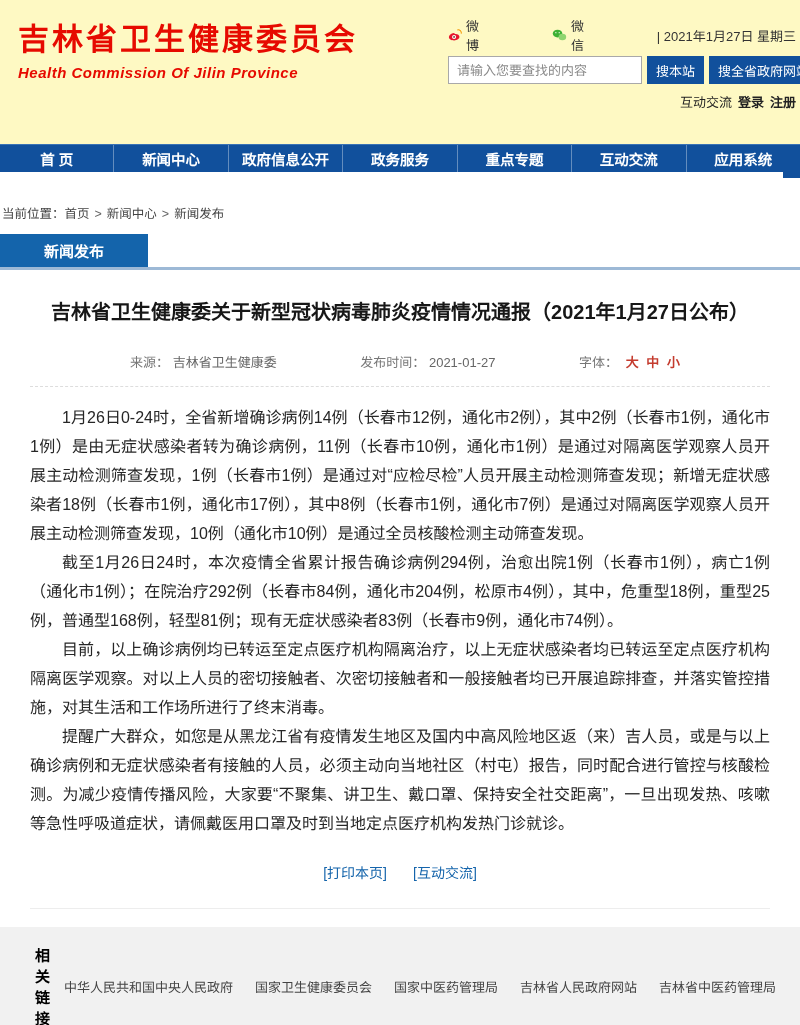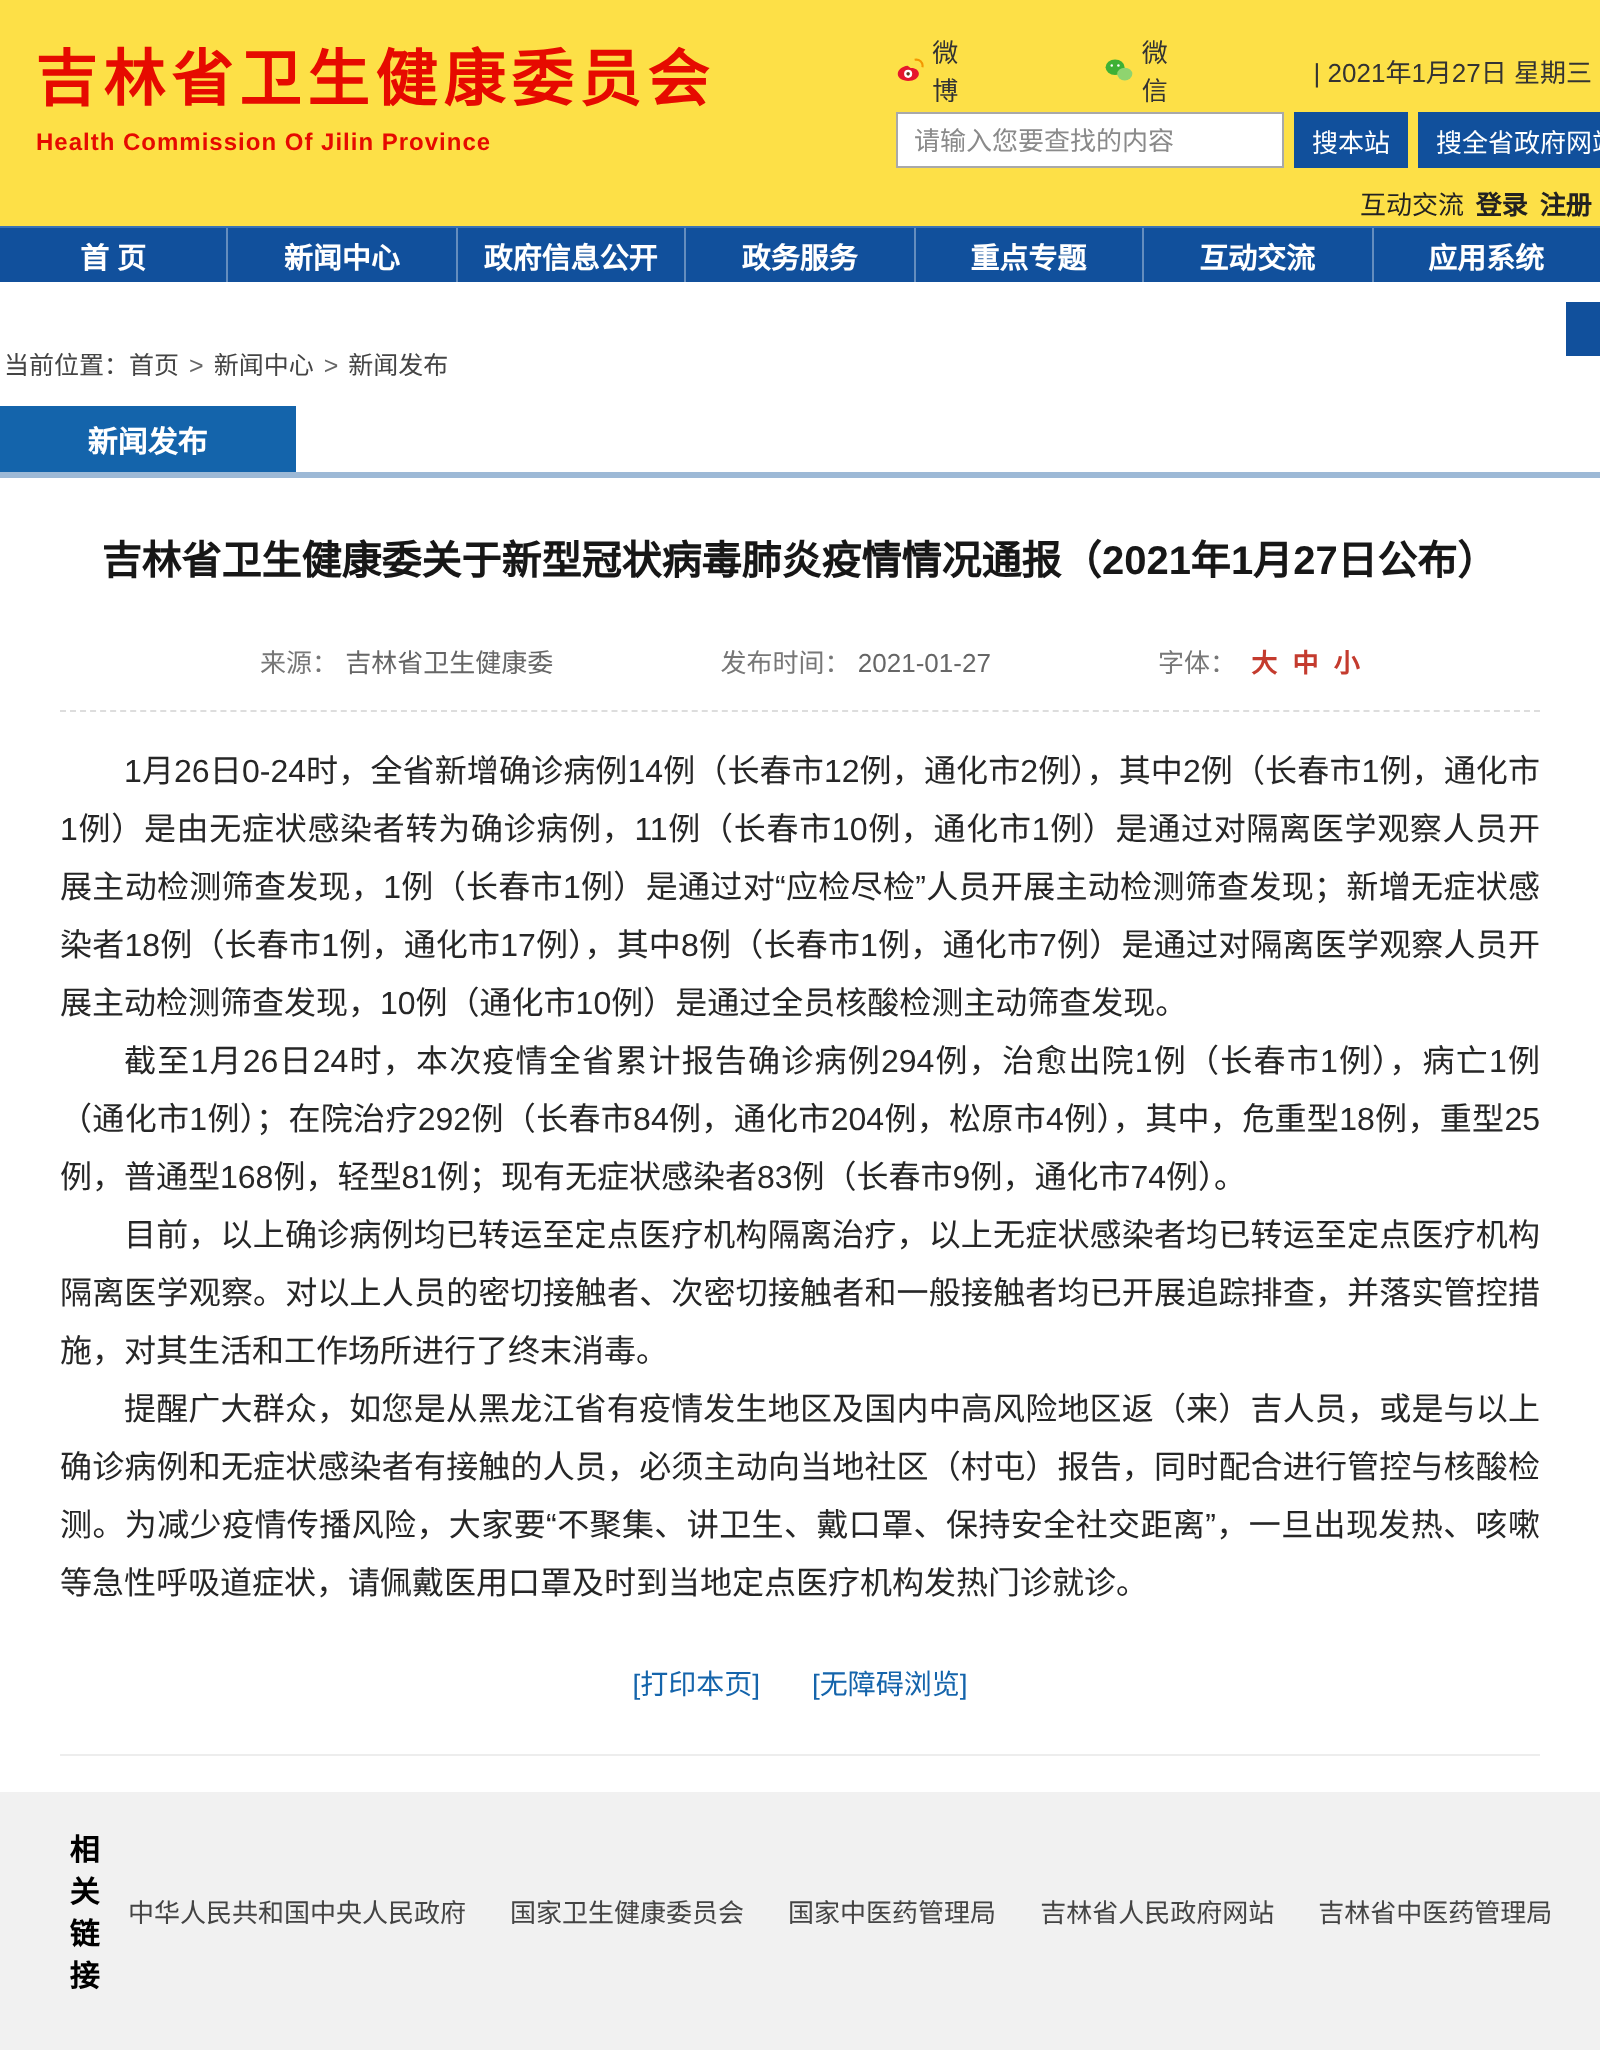--- a/index.html
+++ b/index.html
@@ -1,24 +1,24 @@
 <!DOCTYPE html>
 <html lang="zh-CN"><head>
 <meta charset="utf-8">
 <style>
   * { margin:0; padding:0; box-sizing:border-box; }
   html,body { width:800px; }
   body { font-family:"Liberation Sans","DejaVu Sans",sans-serif; background:#fff; color:#222; }
   .page { position:relative; width:800px; height:1025px; overflow:hidden; background:#fff; }
 
   
-  .header { position:relative; height:113px; background:#fde047; }
+  .header { position:relative; height:144px; background:#fef9c3; }
   .logo { position:absolute; left:18px; top:22px; }
   .logo-cn { font-size:31px; font-weight:700; color:#e60a00; letter-spacing:3px; line-height:36px; }
-  .logo-en { font-size:12px; font-weight:700; color:#e60a00; margin-top:6px; letter-spacing:0.5px; }
+  .logo-en { font-size:15px; font-weight:700; color:#e60a00; margin-top:6px; letter-spacing:0.5px;font-style:italic; }
   .header-right { position:absolute; left:448px; top:26px; width:348px; }
   .social-row { display:flex; align-items:center; font-size:13px; color:#333; height:18px;gap:45px; }
   .social-item { display:flex; align-items:center; margin-right:18px; cursor:pointer; }
   .social-item svg { margin-right:4px; }
   .date-text { margin-left:auto; color:#333; white-space:nowrap; }
   .search-row { display:flex; margin-top:12px; height:28px; }
   .search-input { width:218px; height:28px; border:1px solid #a9a9a9; background:#fff; padding:0 8px; font-size:13px; color:#333; font-family:inherit; }
   .search-input::placeholder { color:#8a8a8a; }
   .btn-blue { height:28px; border:none; background:#11509c; color:#fff; font-size:13px; padding:0 9px; margin-left:5px; cursor:pointer; font-family:inherit; white-space:nowrap; }
   .quick-row { display:flex; justify-content:flex-end; align-items:center; margin-top:8px; font-size:13px; color:#222; }
@@ -147,21 +147,21 @@
     </div>
     <div class="dash-divider"></div>
     <div class="article-body">
       <p>1月26日0-24时，全省新增确诊病例14例（长春市12例，通化市2例），其中2例（长春市1例，通化市1例）是由无症状感染者转为确诊病例，11例（长春市10例，通化市1例）是通过对隔离医学观察人员开展主动检测筛查发现，1例（长春市1例）是通过对“应检尽检”人员开展主动检测筛查发现；新增无症状感染者18例（长春市1例，通化市17例），其中8例（长春市1例，通化市7例）是通过对隔离医学观察人员开展主动检测筛查发现，10例（通化市10例）是通过全员核酸检测主动筛查发现。</p>
       <p>截至1月26日24时，本次疫情全省累计报告确诊病例294例，治愈出院1例（长春市1例），病亡1例（通化市1例）；在院治疗292例（长春市84例，通化市204例，松原市4例），其中，危重型18例，重型25例，普通型168例，轻型81例；现有无症状感染者83例（长春市9例，通化市74例）。</p>
       <p>目前，以上确诊病例均已转运至定点医疗机构隔离治疗，以上无症状感染者均已转运至定点医疗机构隔离医学观察。对以上人员的密切接触者、次密切接触者和一般接触者均已开展追踪排查，并落实管控措施，对其生活和工作场所进行了终末消毒。</p>
       <p>提醒广大群众，如您是从黑龙江省有疫情发生地区及国内中高风险地区返（来）吉人员，或是与以上确诊病例和无症状感染者有接触的人员，必须主动向当地社区（村屯）报告，同时配合进行管控与核酸检测。为减少疫情传播风险，大家要“不聚集、讲卫生、戴口罩、保持安全社交距离”，一旦出现发热、咳嗽等急性呼吸道症状，请佩戴医用口罩及时到当地定点医疗机构发热门诊就诊。</p>
     </div>
     <div class="article-actions">
       <span>[打印本页]</span>
-      <span>[无障碍浏览]</span>
+      <span>[互动交流]</span>
     </div>
     <div class="soft-divider"></div>
   </div>
 
   <div class="related">
     <div class="related-top">
       <span class="related-title">相关链接</span>
       <span class="related-link">中华人民共和国中央人民政府</span>
       <span class="related-link">国家卫生健康委员会</span>
       <span class="related-link">国家中医药管理局</span>

